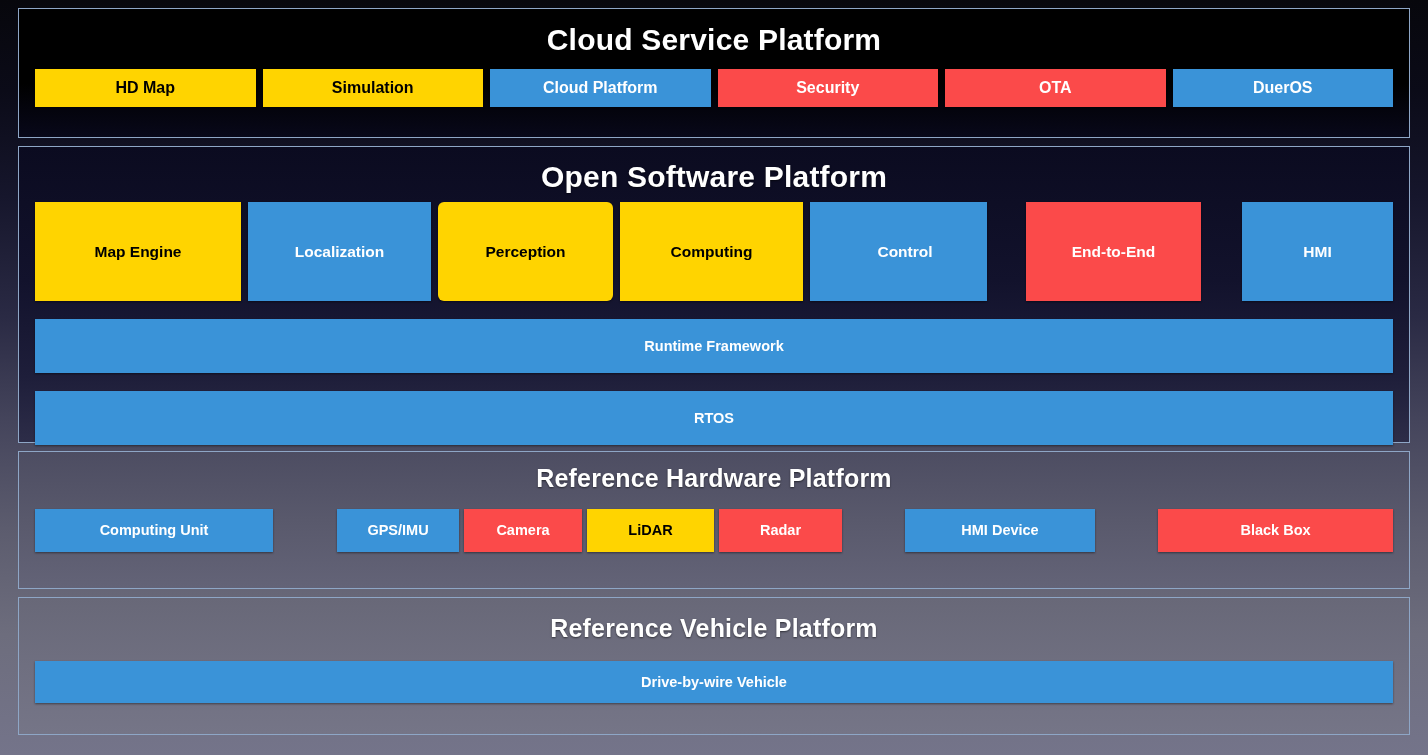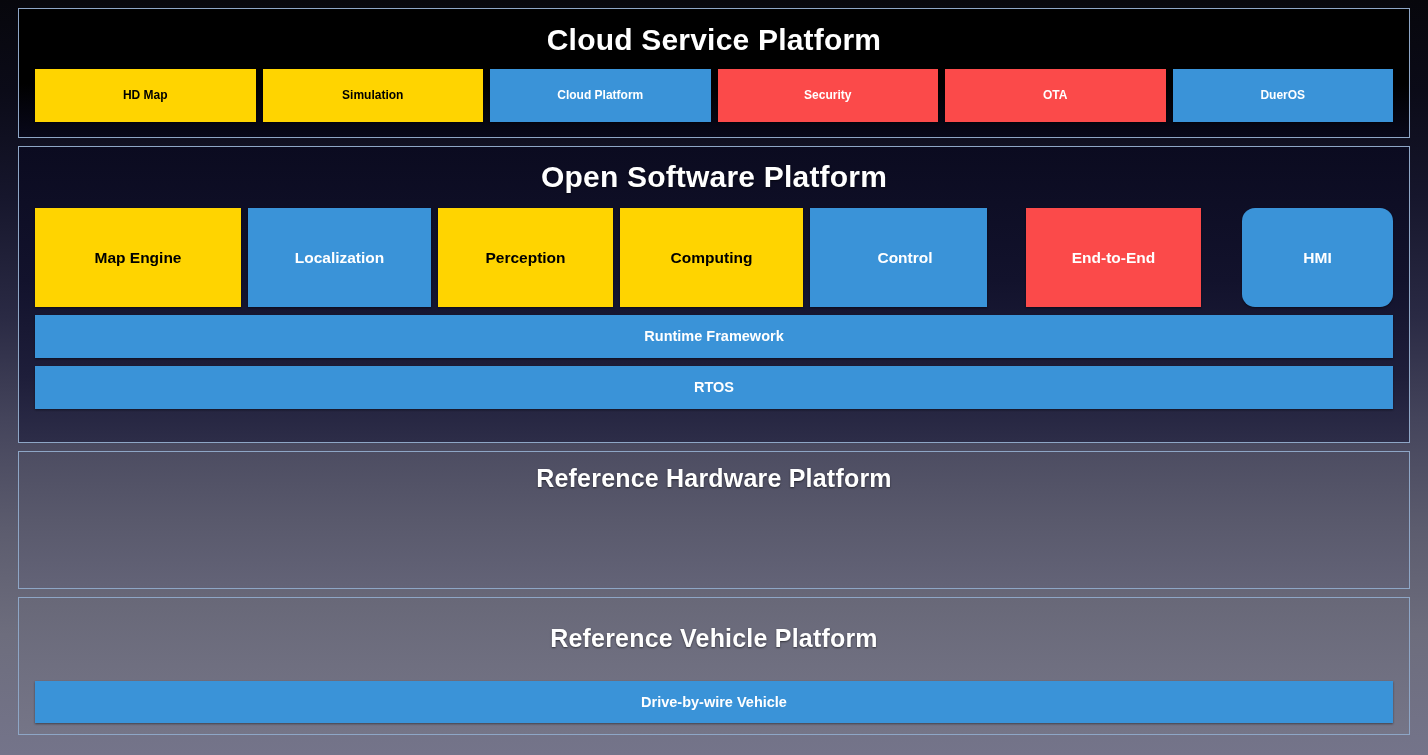--- a/index.html
+++ b/index.html
@@ -66,21 +66,21 @@
     height: 138px;
     background: linear-gradient(to bottom, #4d4d62 0%, #59596c 50%, #636377 100%);
     padding: 0 16px;
   }
   #panel-hardware .panel-title { font-size: 25px; padding-top: 12px; }
 
   
   #panel-vehicle {
     height: 138px;
     background: linear-gradient(to bottom, #686878 0%, #6f6f80 50%, #757587 100%);
-    padding: 14px 16px;
+    padding: 4px 16px;
   }
   #panel-vehicle .panel-title { font-size: 25px; padding-top: 12px; }
 
   
   .block {
     box-sizing: border-box;
     display: flex;
     align-items: center;
     justify-content: center;
     text-align: center;
@@ -93,45 +93,45 @@
   .block.red    { background: #fb4a4a; color: #ffffff; }
 
   
   #cloud-row {
     display: flex;
     gap: 7px;
     margin-top: 12px;
   }
   #cloud-row .block {
     flex: 1 1 0;
-    height: 53px;
-    font-size: 12px;
+    height: 38px;
+    font-size: 16px;
   }
 
   
   #software-row {
     display: flex;
-    margin-top: 14px;
+    margin-top: 8px;
     gap: 7px;
   }
   #software-row .block {
     height: 99px;
     font-size: 15.5px;
   }
   #software-row .block.m0 { flex: 0 0 206px; }
   #software-row .block.m1 { flex: 0 0 183px; }
-  #software-row .block.m2 { flex: 0 0 175px; }
+  #software-row .block.m2 { flex: 0 0 175px; border-radius: 6px; }
   #software-row .block.m3 { flex: 0 0 183px; }
   #software-row .block.m4 { flex: 0 0 177px; margin-right: 32px; padding-left: 13px; }
   #software-row .block.m5 { flex: 0 0 175px; margin-right: 34px; }
-  #software-row .block.m6 { flex: 1 1 0; border-radius: 13px; }
+  #software-row .block.m6 { flex: 1 1 0; }
 
   .full-bar {
-    height: 43px;
-    margin-top: 8px;
+    height: 54px;
+    margin-top: 18px;
     font-size: 14.5px;
   }
 
   
   #hardware-row {
     display: flex;
     align-items: center;
     margin-top: 16px;
   }
   #hardware-row .block { height: 43px; font-size: 14.5px; }
@@ -142,21 +142,21 @@
   #hw-lidar      { flex: 0 0 127px; margin-left: 5px; }
   #hw-radar      { flex: 0 0 123px; margin-left: 5px; }
   #hw-spacer-2   { flex: 0 0 63px; }
   #hw-hmi        { flex: 0 0 190px; }
   #hw-spacer-3   { flex: 0 0 63px; }
   #hw-blackbox   { flex: 1 1 0; }
 
   
   #vehicle-bar {
     height: 42px;
-    margin-top: 28px;
+    margin-top: 18px;
     font-size: 14.5px;
   }
 </style>
 </head>
 <body>
 
 <div id="stage">
 
   <section class="panel" id="panel-cloud">
     <div class="panel-title">Cloud Service Platform</div>
@@ -180,20 +180,32 @@
       <div class="block blue   m4">Control</div>
       <div class="block red    m5">End-to-End</div>
       <div class="block blue   m6">HMI</div>
     </div>
     <div class="block blue full-bar">Runtime Framework</div>
     <div class="block blue full-bar">RTOS</div>
   </section>
 
   <section class="panel" id="panel-hardware">
     <div class="panel-title">Reference Hardware Platform</div>
+    <div id="hardware-row">
+      <div class="block blue" id="hw-computing">Computing Unit</div>
+      <div id="hw-spacer-1"></div>
+      <div class="block blue" id="hw-gps">GPS/IMU</div>
+      <div class="block red" id="hw-camera">Camera</div>
+      <div class="block yellow" id="hw-lidar">LiDAR</div>
+      <div class="block red" id="hw-radar">Radar</div>
+      <div id="hw-spacer-2"></div>
+      <div class="block blue" id="hw-hmi">HMI Device</div>
+      <div id="hw-spacer-3"></div>
+      <div class="block red" id="hw-blackbox">Black Box</div>
+    </div>
   </section>
 
   <section class="panel" id="panel-vehicle">
     <div class="panel-title">Reference Vehicle Platform</div>
     <div class="block blue" id="vehicle-bar">Drive-by-wire Vehicle</div>
   </section>
 
 </div>
 
 </body></html>

